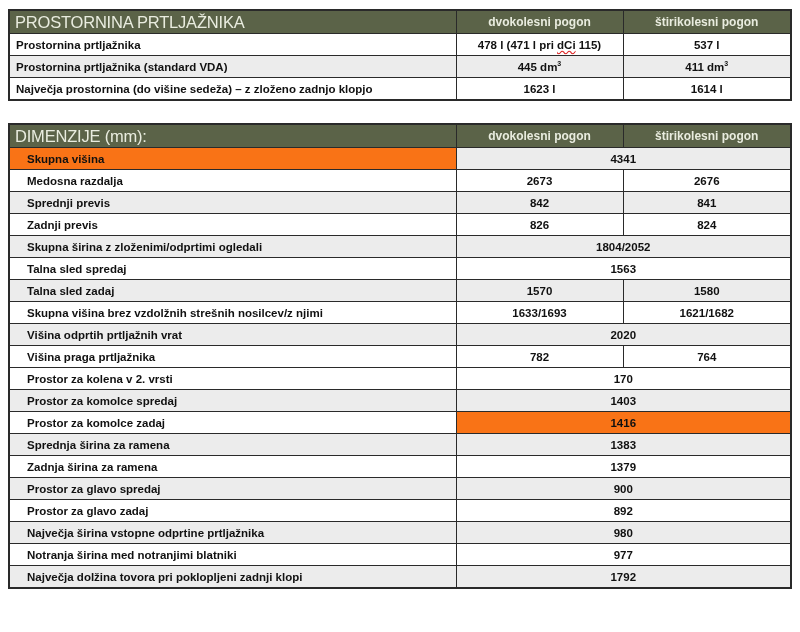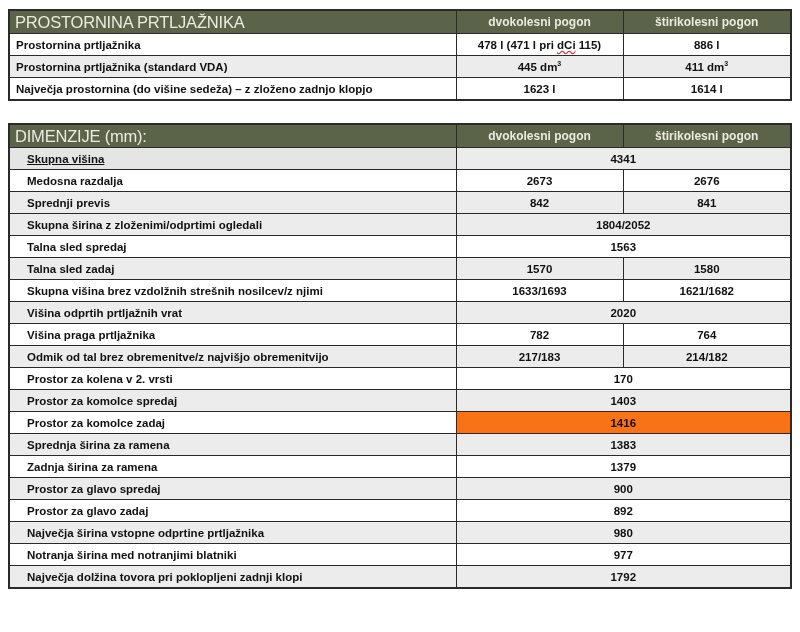--- a/index.html
+++ b/index.html
@@ -39,21 +39,21 @@
     </colgroup>
   <tbody>
       <tr>
     <th class="title" style="background: rgb(91, 99, 72); color: rgb(233, 236, 223);">PROSTORNINA PRTLJAŽNIKA</th>
     <th class="col" style="background: rgb(91, 99, 72); color: rgb(233, 236, 223);">dvokolesni pogon</th>
     <th class="col" style="background: rgb(91, 99, 72); color: rgb(233, 236, 223);">štirikolesni pogon</th>
   </tr>
   <tr class="plain">
     <td class="label" style="background: rgb(255, 255, 255);">Prostornina prtljažnika</td>
     <td class="val" style="background: rgb(255, 255, 255);"><span>478 l (471 l pri </span><span class="spell">dCi</span><span> 115)</span></td>
-    <td class="val" style="background: rgb(255, 255, 255);">886 l</td>
+    <td class="val" style="background: rgb(255, 255, 255);">537 l</td>
   </tr>
   <tr class="shade">
     <td class="label" style="background: rgb(236, 236, 236);">Prostornina prtljažnika (standard VDA)</td>
     <td class="val" style="background: rgb(236, 236, 236);"><span>445 dm</span><sup>3</sup></td>
     <td class="val" style="background: rgb(236, 236, 236);"><span>411 dm</span><sup>3</sup></td>
   </tr>
   <tr class="plain">
     <td class="label" style="background: rgb(255, 255, 255);">Največja prostornina (do višine sedeža) – z zloženo zadnjo klopjo</td>
     <td class="val" style="background: rgb(255, 255, 255);">1623 l</td>
     <td class="val" style="background: rgb(255, 255, 255);">1614 l</td>
@@ -69,32 +69,37 @@
     </colgroup>
   <thead>
     <tr>
       <th class="title" style="background: rgb(91, 99, 72); color: rgb(233, 236, 223);">DIMENZIJE (mm):</th>
       <th class="col" style="background: rgb(91, 99, 72); color: rgb(233, 236, 223);">dvokolesni pogon</th>
       <th class="col" style="background: rgb(91, 99, 72); color: rgb(233, 236, 223);">štirikolesni pogon</th>
     </tr>
   </thead>
   <tbody id="dim-body">
       <tr class="shade">
-        <td class="label" style="background: #e5e5e5; text-decoration: underline;">Skupna višina</td>
+        <td class="label" style="background: #f97316;">Skupna višina</td>
         <td class="val" colspan="2" style="background: rgb(236, 236, 236);">4341</td>
       </tr>
       <tr class="plain">
         <td class="label" style="background: rgb(255, 255, 255);">Medosna razdalja</td>
         <td class="val" style="background: rgb(255, 255, 255);">2673</td>
         <td class="val" style="background: rgb(255, 255, 255);">2676</td>
       </tr>
       <tr class="shade">
         <td class="label" style="background: rgb(236, 236, 236); margin-top: 25px;">Sprednji previs</td>
         <td class="val" style="background: rgb(236, 236, 236);">842</td>
         <td class="val" style="background: rgb(236, 236, 236);">841</td>
+      </tr>
+      <tr class="plain">
+        <td class="label" style="background: rgb(255, 255, 255);">Zadnji previs</td>
+        <td class="val" style="background: rgb(255, 255, 255);">826</td>
+        <td class="val" style="background: rgb(255, 255, 255);">824</td>
       </tr>
       <tr class="shade">
         <td class="label" style="background: rgb(236, 236, 236);">Skupna širina z zloženimi/odprtimi ogledali</td>
         <td class="val" colspan="2" style="background: rgb(236, 236, 236);">1804/2052</td>
       </tr>
       <tr class="plain">
         <td class="label" style="background: rgb(255, 255, 255);">Talna sled spredaj</td>
         <td class="val" colspan="2" style="background: rgb(255, 255, 255);">1563</td>
       </tr>
       <tr class="shade">
@@ -108,25 +113,20 @@
         <td class="val" style="background: rgb(255, 255, 255);">1621/1682</td>
       </tr>
       <tr class="shade">
         <td class="label" style="background: rgb(236, 236, 236);">Višina odprtih prtljažnih vrat</td>
         <td class="val" colspan="2" style="background: rgb(236, 236, 236);">2020</td>
       </tr>
       <tr class="plain">
         <td class="label" style="background: rgb(255, 255, 255);">Višina praga prtljažnika</td>
         <td class="val" style="background: rgb(255, 255, 255);">782</td>
         <td class="val" style="background: rgb(255, 255, 255);">764</td>
-      </tr>
-      <tr class="shade">
-        <td class="label" style="background: rgb(236, 236, 236);">Odmik od tal brez obremenitve/z najvišjo obremenitvijo</td>
-        <td class="val" style="background: rgb(236, 236, 236);">217/183</td>
-        <td class="val" style="background: rgb(236, 236, 236);">214/182</td>
       </tr>
       <tr class="plain">
         <td class="label" style="background: rgb(255, 255, 255);">Prostor za kolena v 2. vrsti</td>
         <td class="val" colspan="2" style="background: rgb(255, 255, 255);">170</td>
       </tr>
       <tr class="shade">
         <td class="label" style="background: rgb(236, 236, 236);">Prostor za komolce spredaj</td>
         <td class="val" colspan="2" style="background: rgb(236, 236, 236);">1403</td>
       </tr>
       <tr class="plain">

